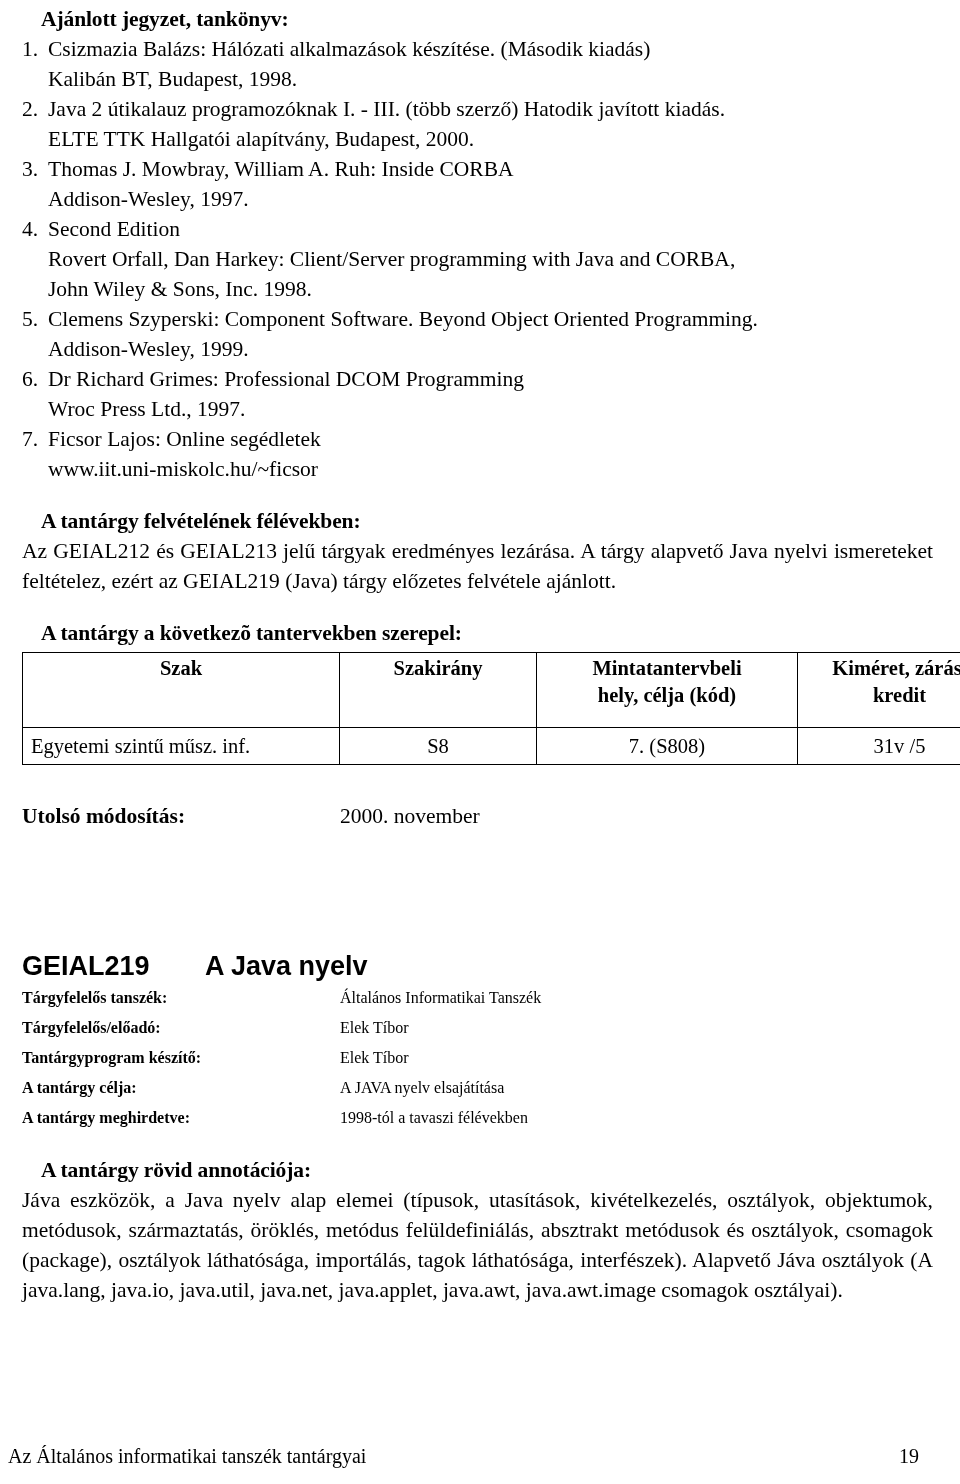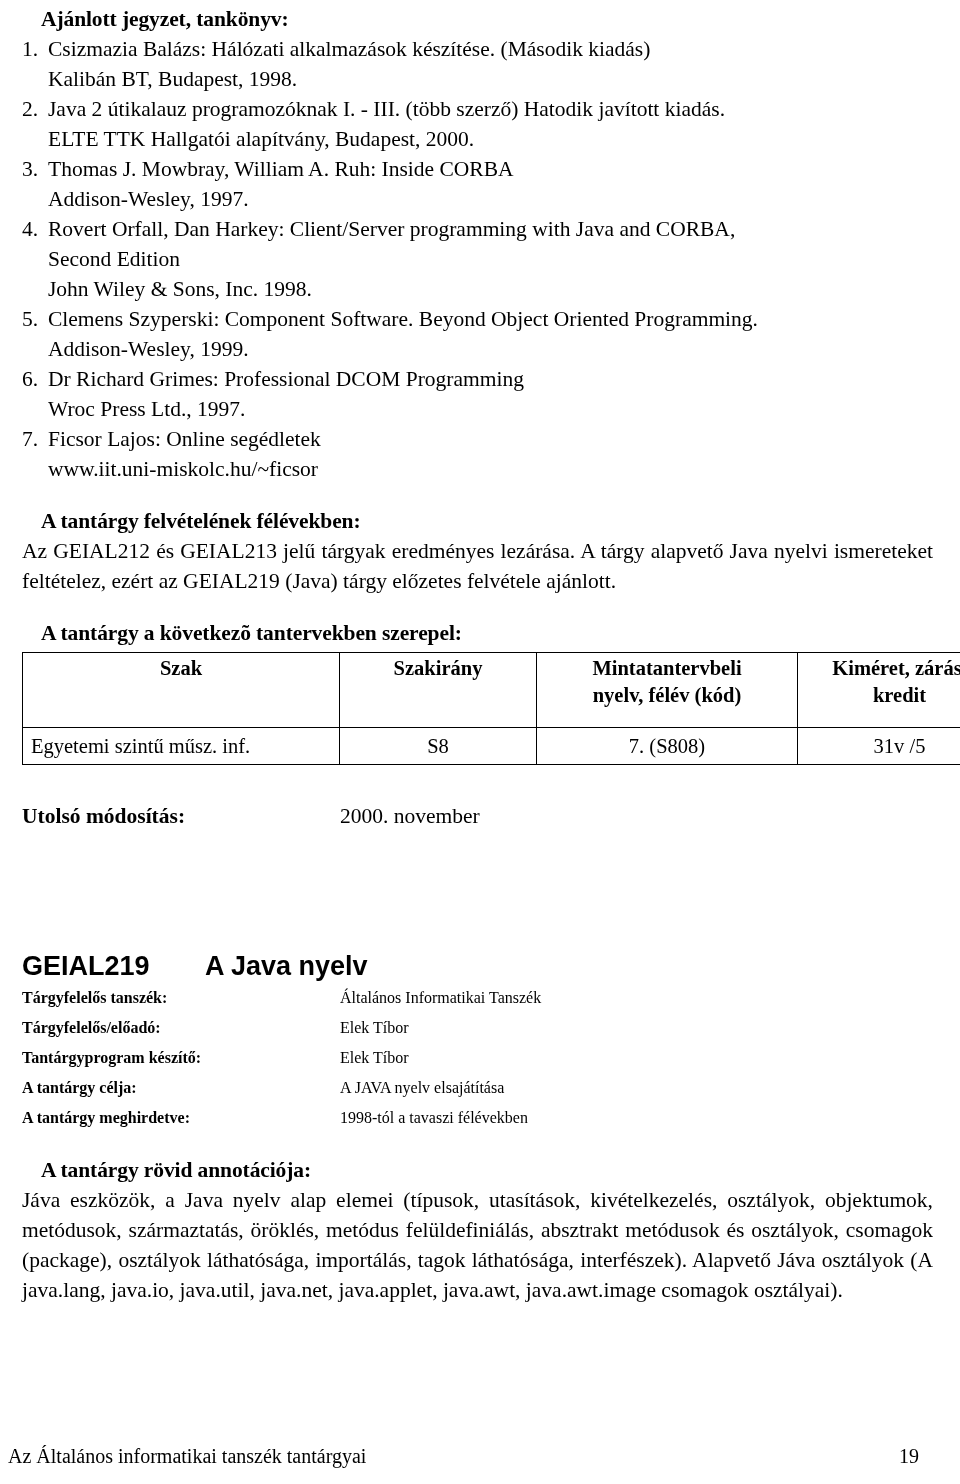--- a/index.html
+++ b/index.html
@@ -173,22 +173,22 @@
           <span class="biblio-line">Java 2 útikalauz programozóknak I. - III. (több szerző) Hatodik javított kiadás.</span>
           <span class="biblio-line">ELTE TTK Hallgatói alapítvány, Budapest, 2000.</span>
         </li>
         <li class="biblio-item">
           <span class="biblio-num">3.</span>
           <span class="biblio-line">Thomas J. Mowbray, William A. Ruh: Inside CORBA</span>
           <span class="biblio-line">Addison-Wesley, 1997.</span>
         </li>
         <li class="biblio-item">
           <span class="biblio-num">4.</span>
+          <span class="biblio-line">Second Edition</span>
           <span class="biblio-line">Rovert Orfall, Dan Harkey: Client/Server programming with Java and CORBA,</span>
-          <span class="biblio-line">Second Edition</span>
           <span class="biblio-line">John Wiley &amp; Sons, Inc. 1998.</span>
         </li>
         <li class="biblio-item">
           <span class="biblio-num">5.</span>
           <span class="biblio-line">Clemens Szyperski: Component Software. Beyond Object Oriented Programming.</span>
           <span class="biblio-line">Addison-Wesley, 1999.</span>
         </li>
         <li class="biblio-item">
           <span class="biblio-num">6.</span>
           <span class="biblio-line">Dr Richard Grimes: Professional DCOM Programming</span>
@@ -214,21 +214,21 @@
       <thead>
         <tr id="table-head-row">
             <th class="col-w1">
               <div>Szak</div>
             </th>
             <th class="col-w2">
               <div>Szakirány</div>
             </th>
             <th class="col-w3">
               <div>Mintatantervbeli</div>
-              <div>nyelv, félév (kód)</div>
+              <div>hely, célja (kód)</div>
             </th>
             <th class="col-w4">
               <div>Kiméret, zárás,</div>
               <div>kredit</div>
             </th>
           </tr>
       </thead>
       <tbody id="table-body">
           <tr>
             <td class="col-w1 col-szak">Egyetemi szintű műsz. inf.</td>

